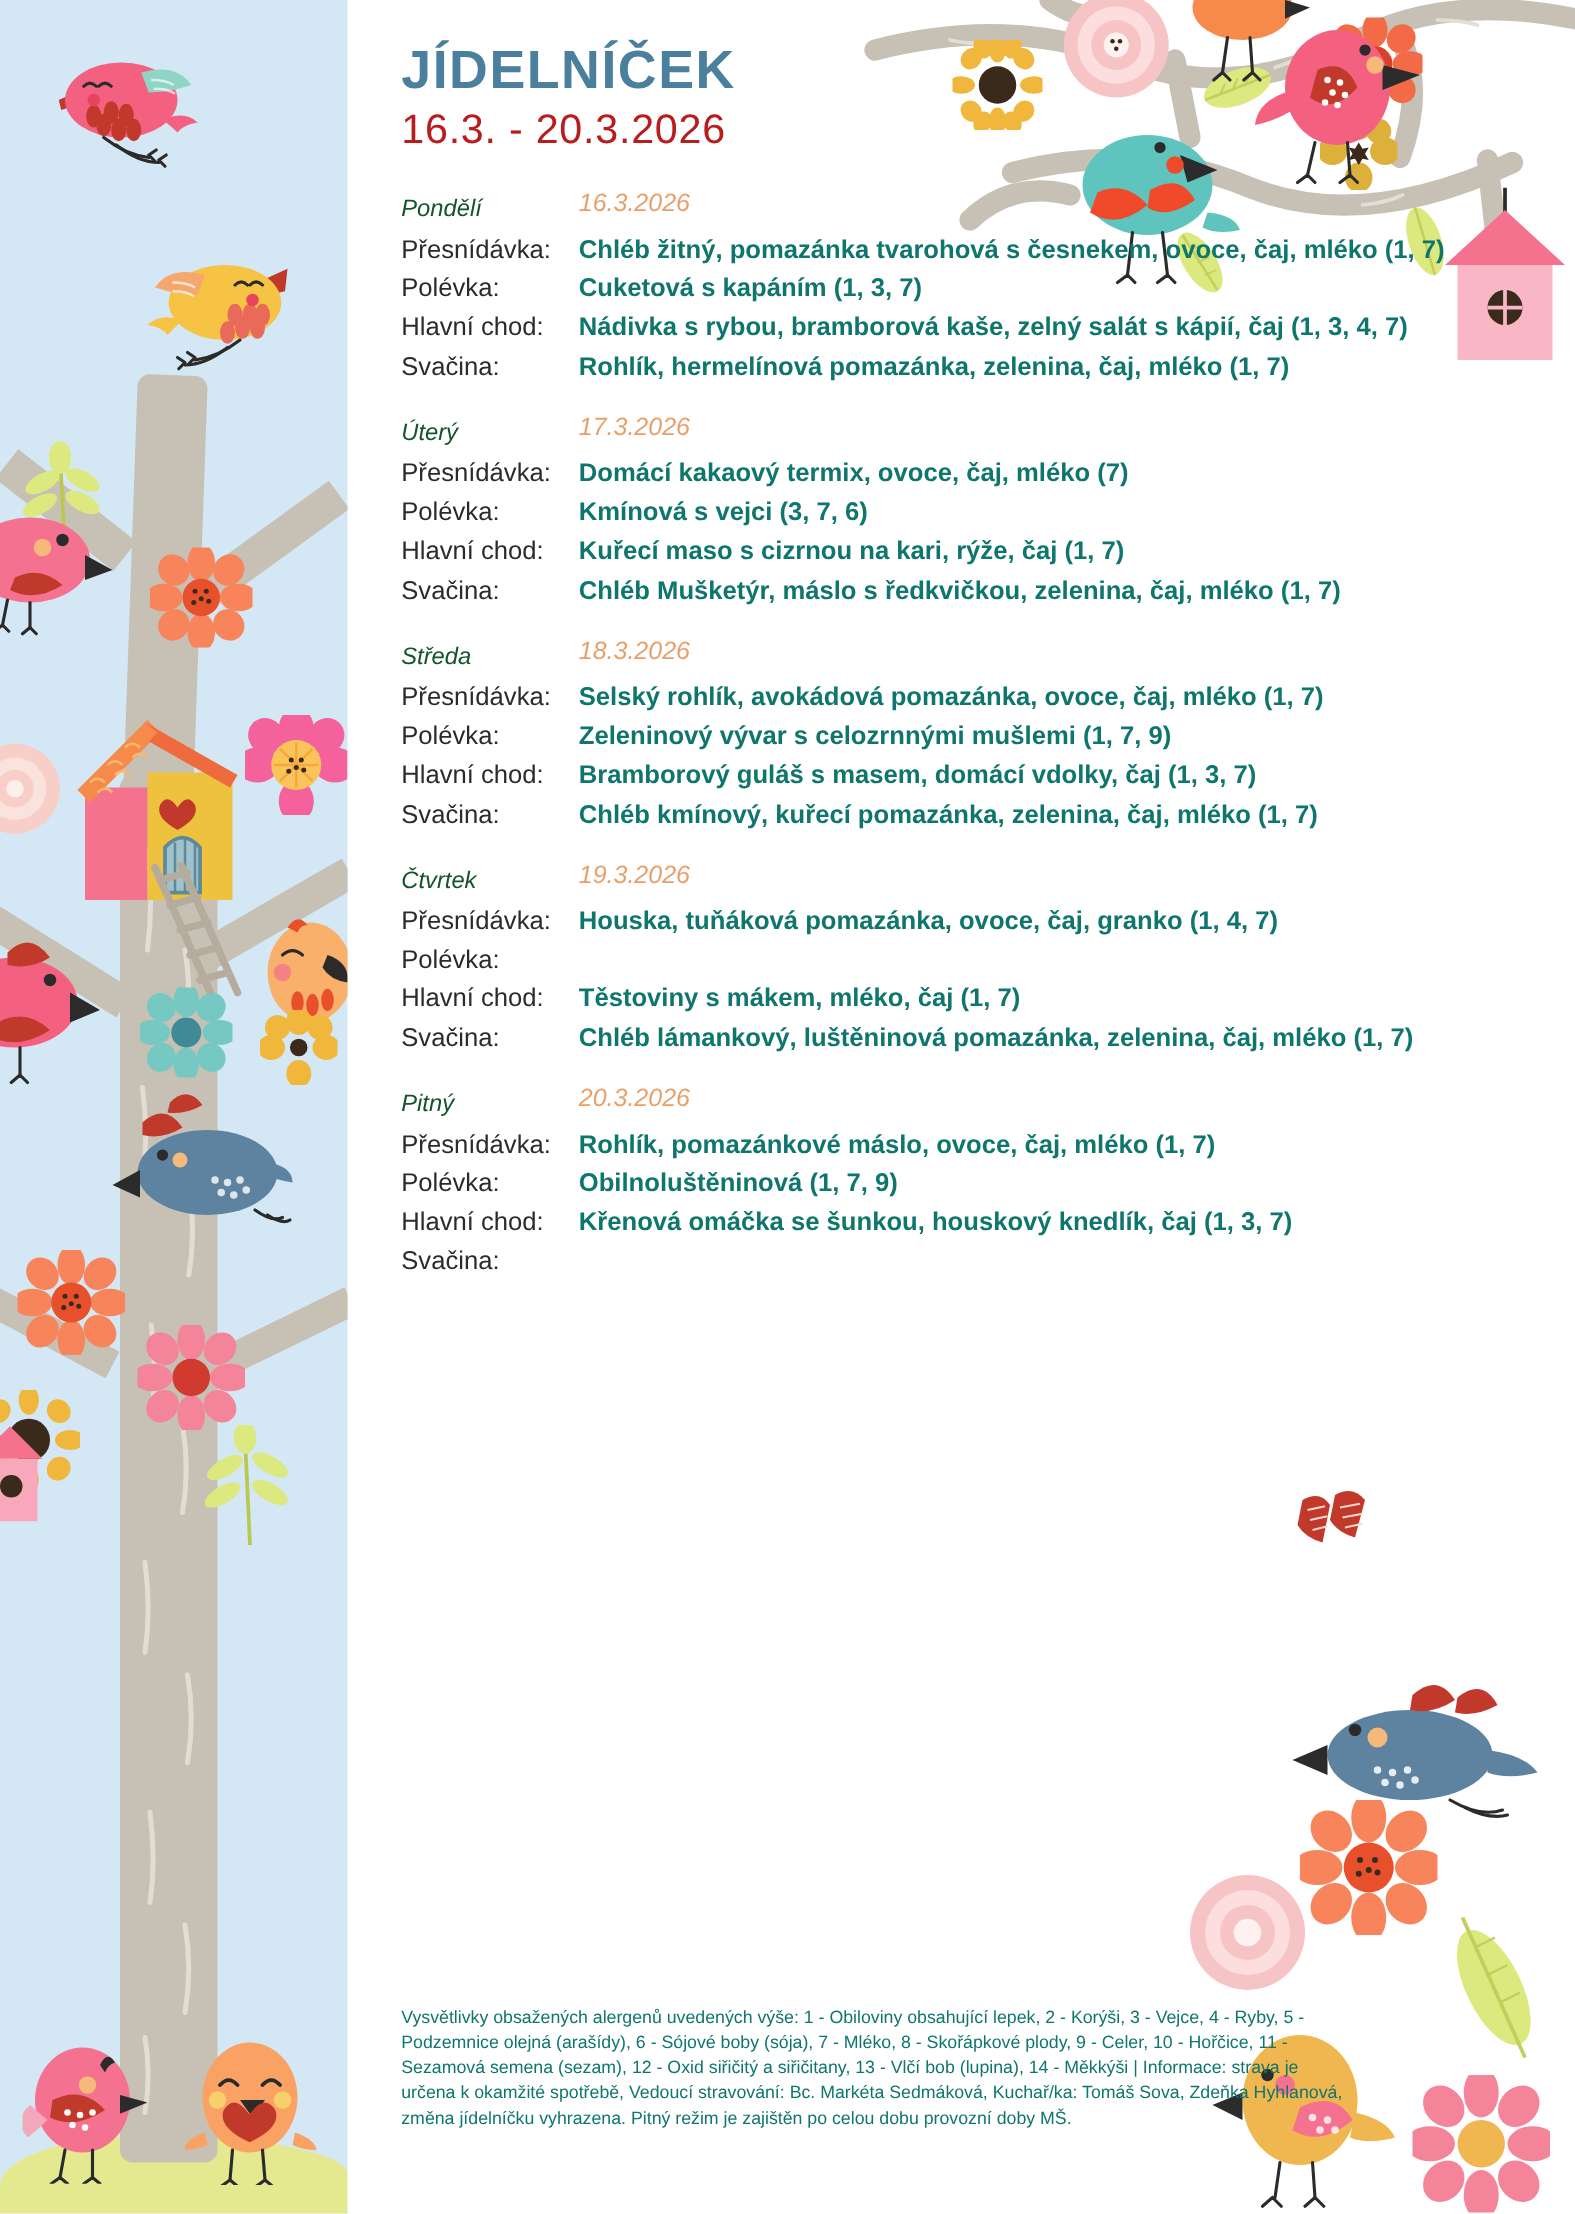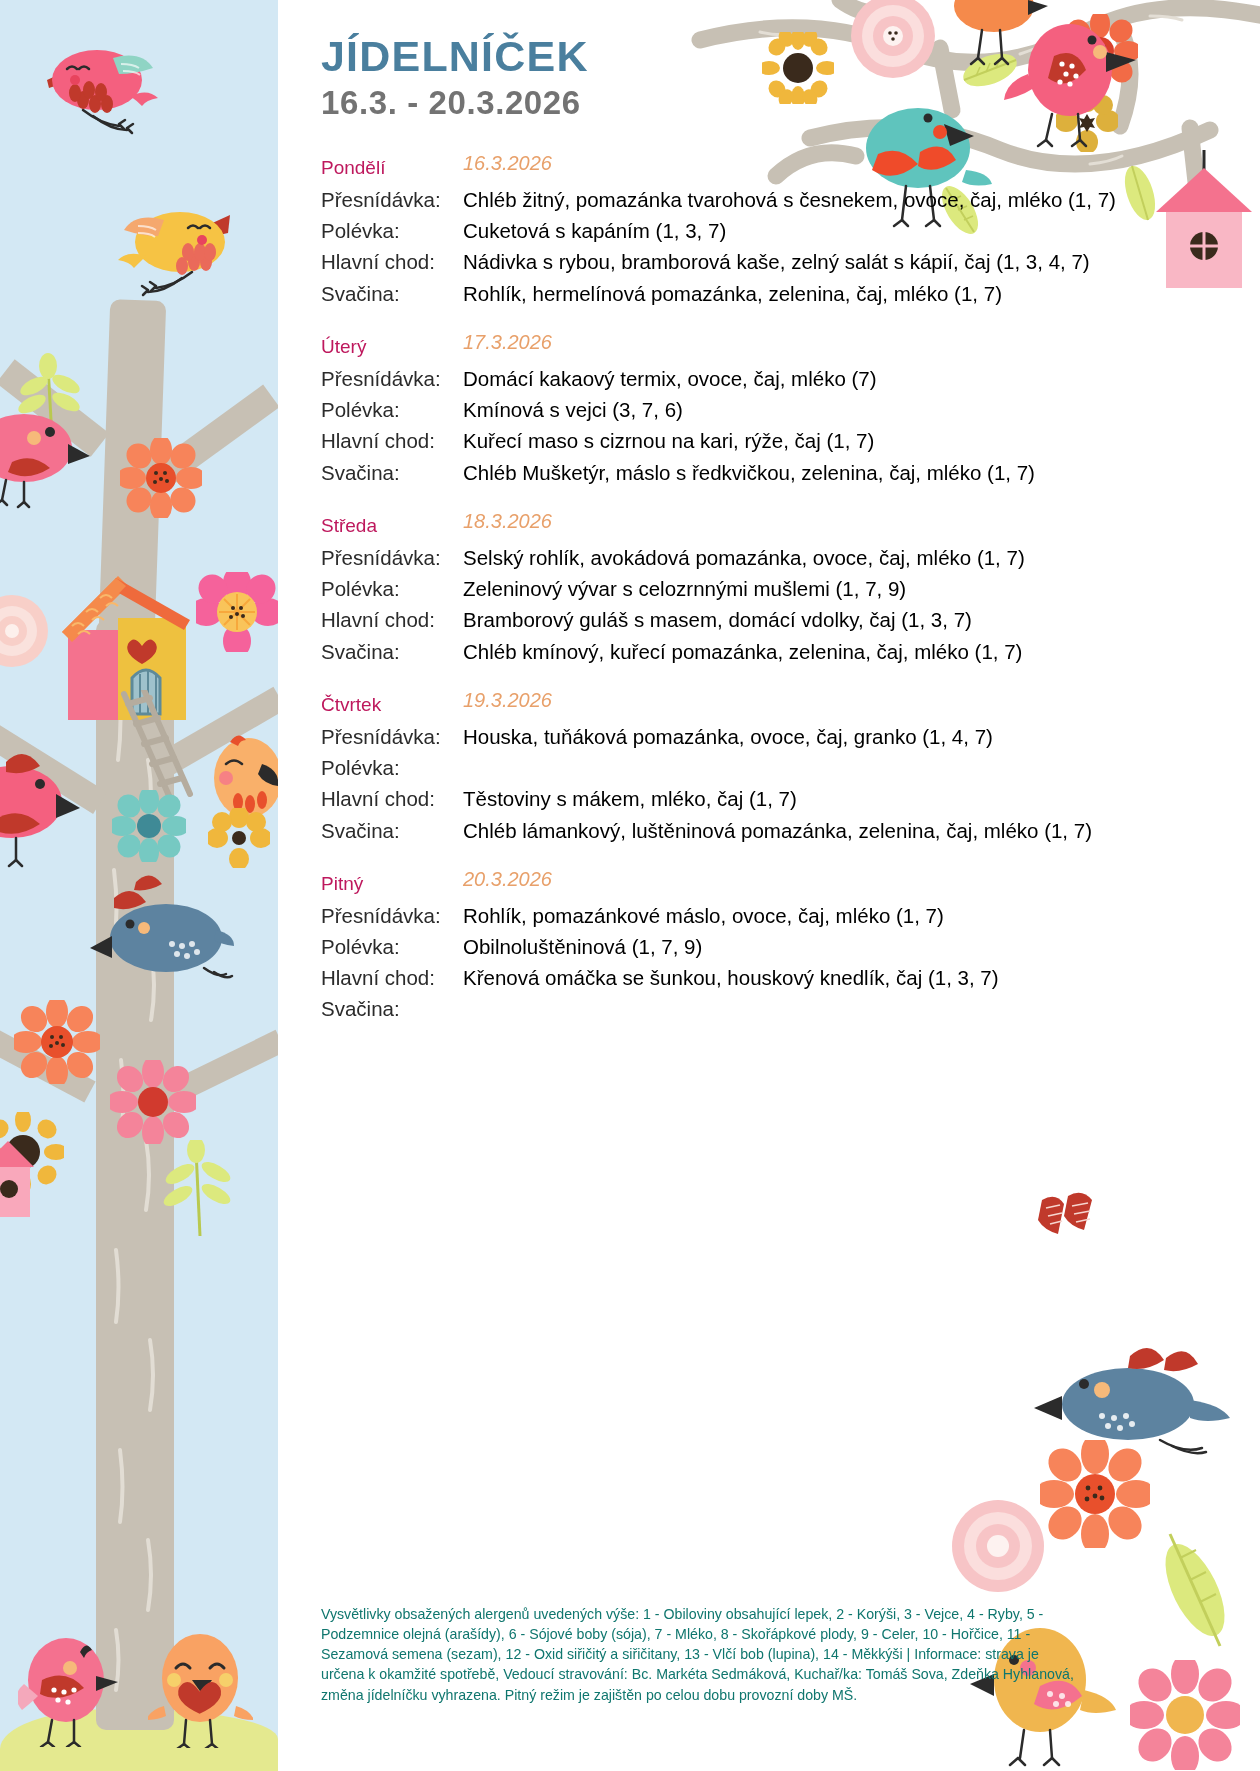--- a/index.html
+++ b/index.html
@@ -56,22 +56,22 @@
   .title {
     font-size: 43px;
     font-weight: bold;
     color: #4a7f9e;
     letter-spacing: 1.2px;
     line-height: 1.05;
     margin: 0;
   }
   .subtitle {
     font-size: 33px;
-    font-weight: bold;
-    color: #737373;
+    font-weight: normal;
+    color: #b91c1c;
     letter-spacing: 0.6px;
     line-height: 1.2;
     margin: 4px 0 0 0;
   }
 
   .menu {
     position: absolute;
     left: 43px;
     top: 152px;
     width: 880px;
@@ -79,22 +79,23 @@
   }
   .day-block { margin-bottom: 24px; }
   .day-head {
     position: relative;
     height: 30px;
   }
   .day-name {
     position: absolute;
     left: 0;
     top: 5px;
+    font-style: italic;
     font-size: 19px;
-    color: #be185d;
+    color: #14532d;
   }
   .day-date {
     position: absolute;
     left: 142px;
     top: 0;
     font-style: italic;
     font-size: 20px;
     color: #e8a06a;
   }
   .meal-row {
@@ -105,22 +106,23 @@
   .meal-label {
     width: 142px;
     flex: 0 0 142px;
     font-size: 20.5px;
     color: #2b2b2b;
     line-height: 1.28;
   }
   .meal-value {
     flex: 1;
     font-size: 20.5px;
-    color: #000000;
+    color: #0f766e;
     line-height: 1.28;
+    font-weight: bold;
   }
 
   .footer {
     position: absolute;
     left: 43px;
     top: 1604px;
     width: 760px;
     font-size: 14.2px;
     line-height: 1.42;
     color: #0f766e;

